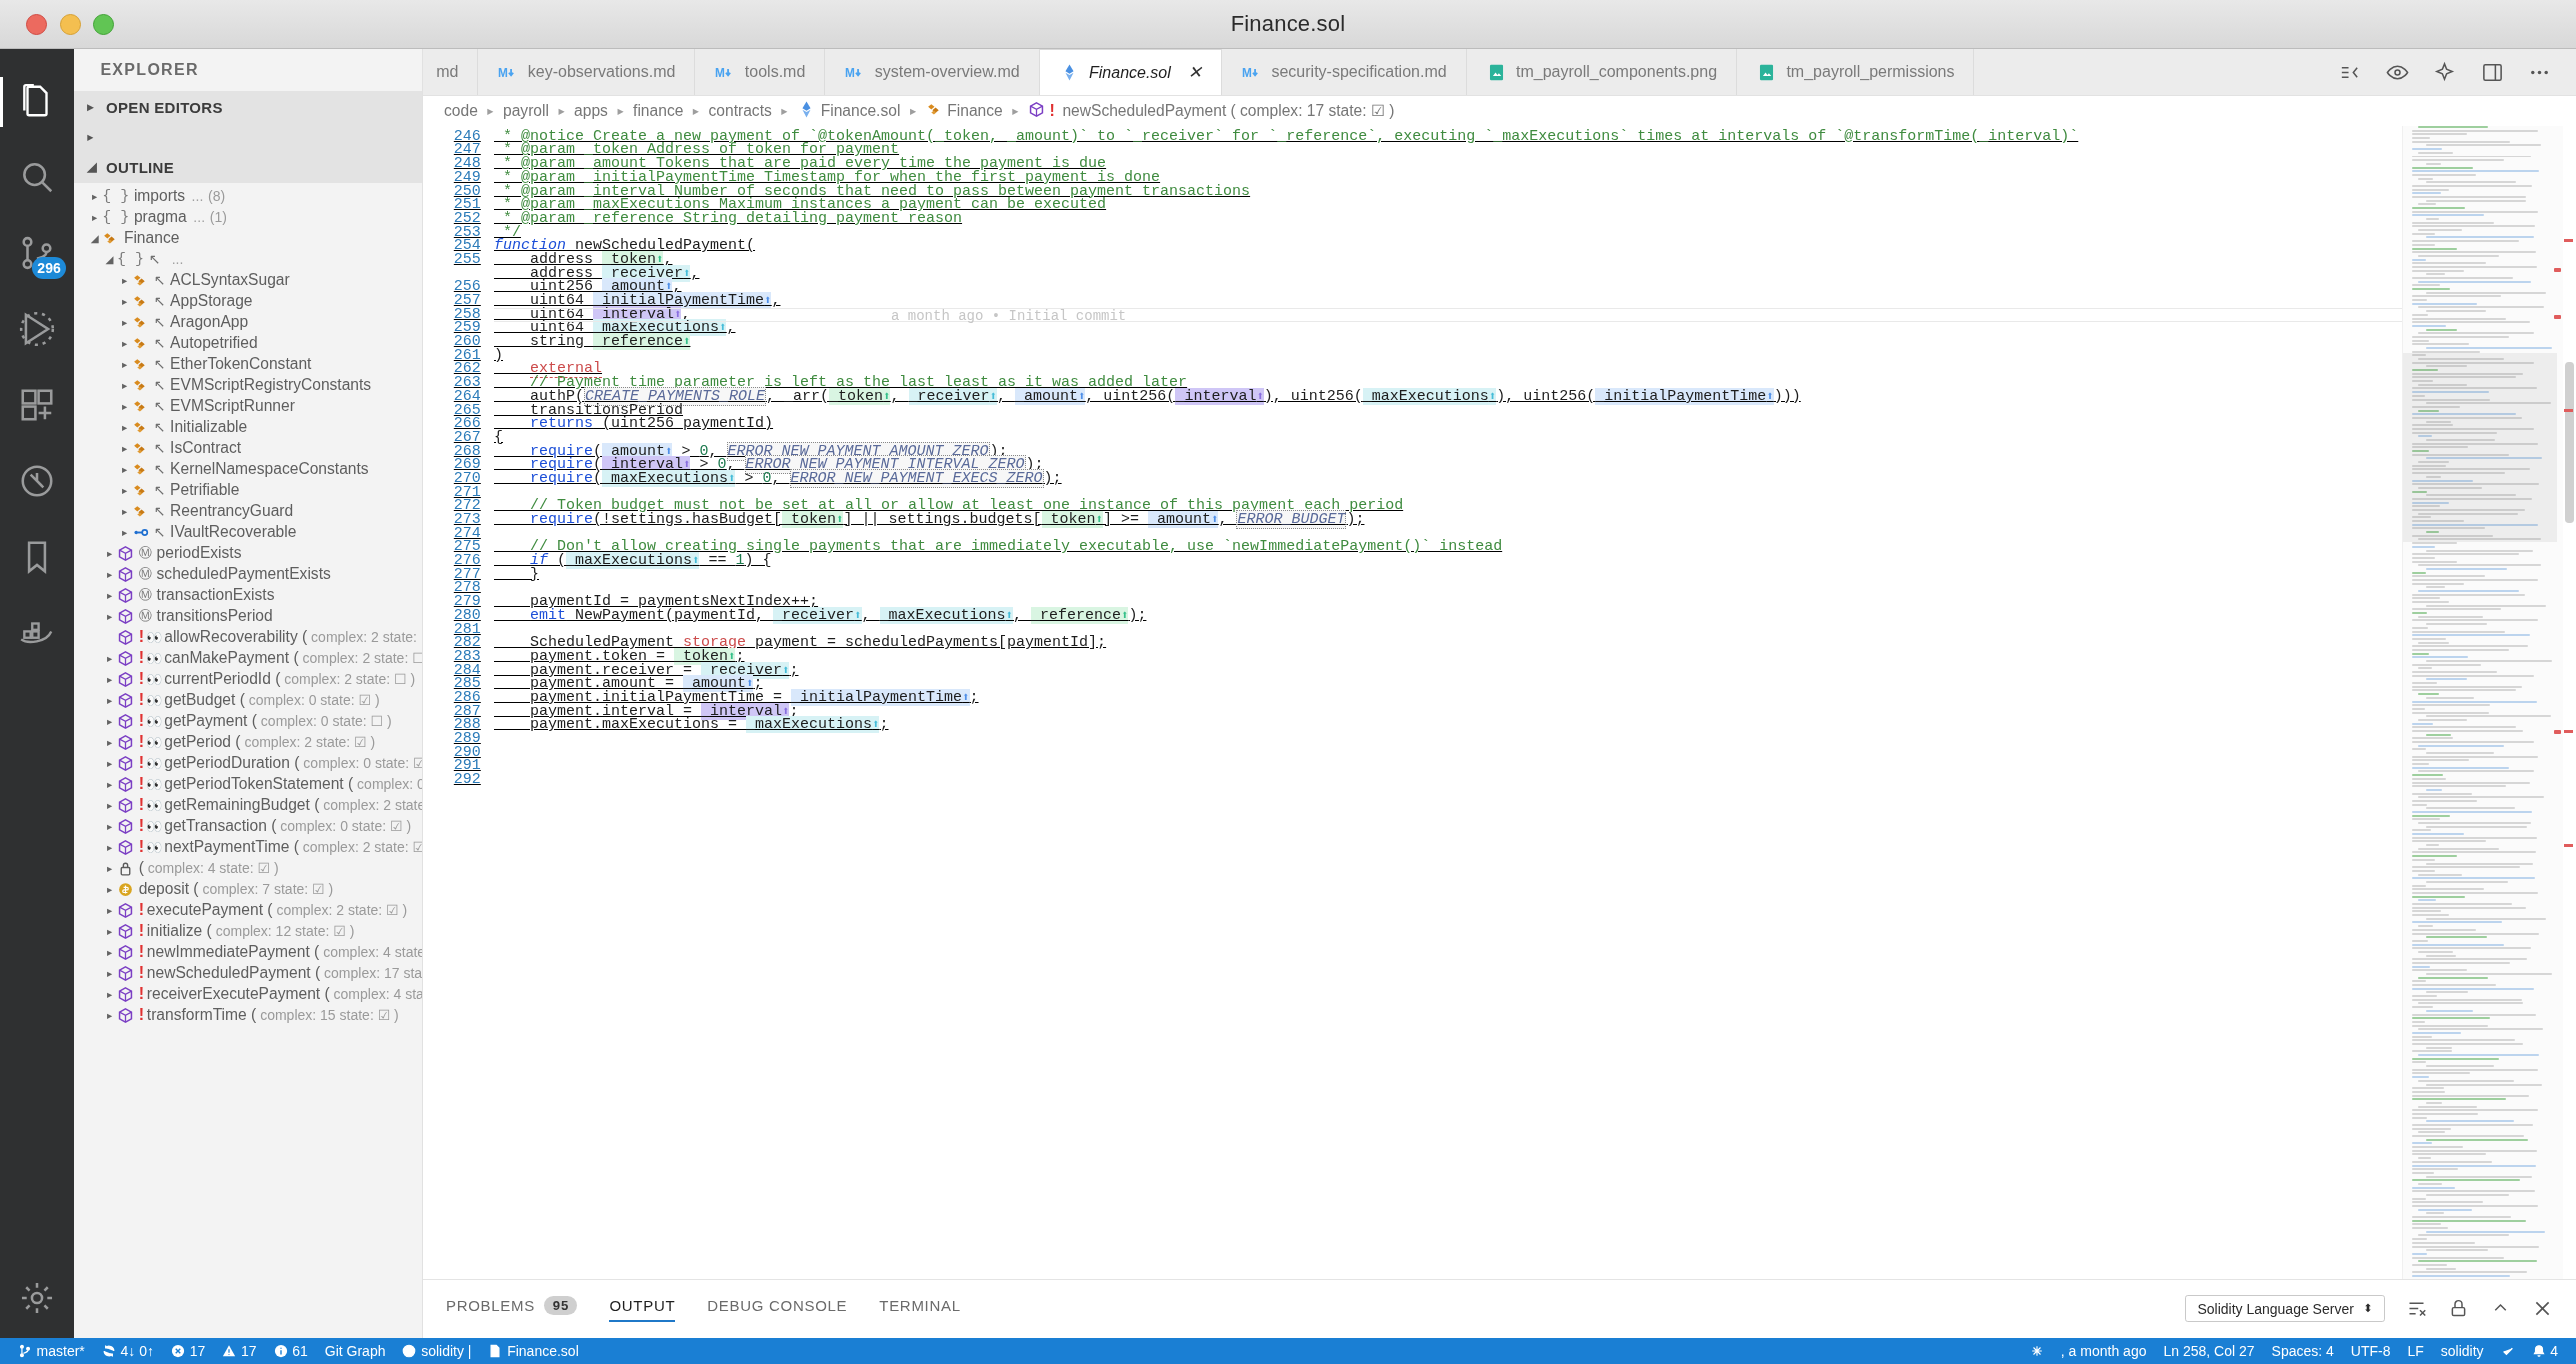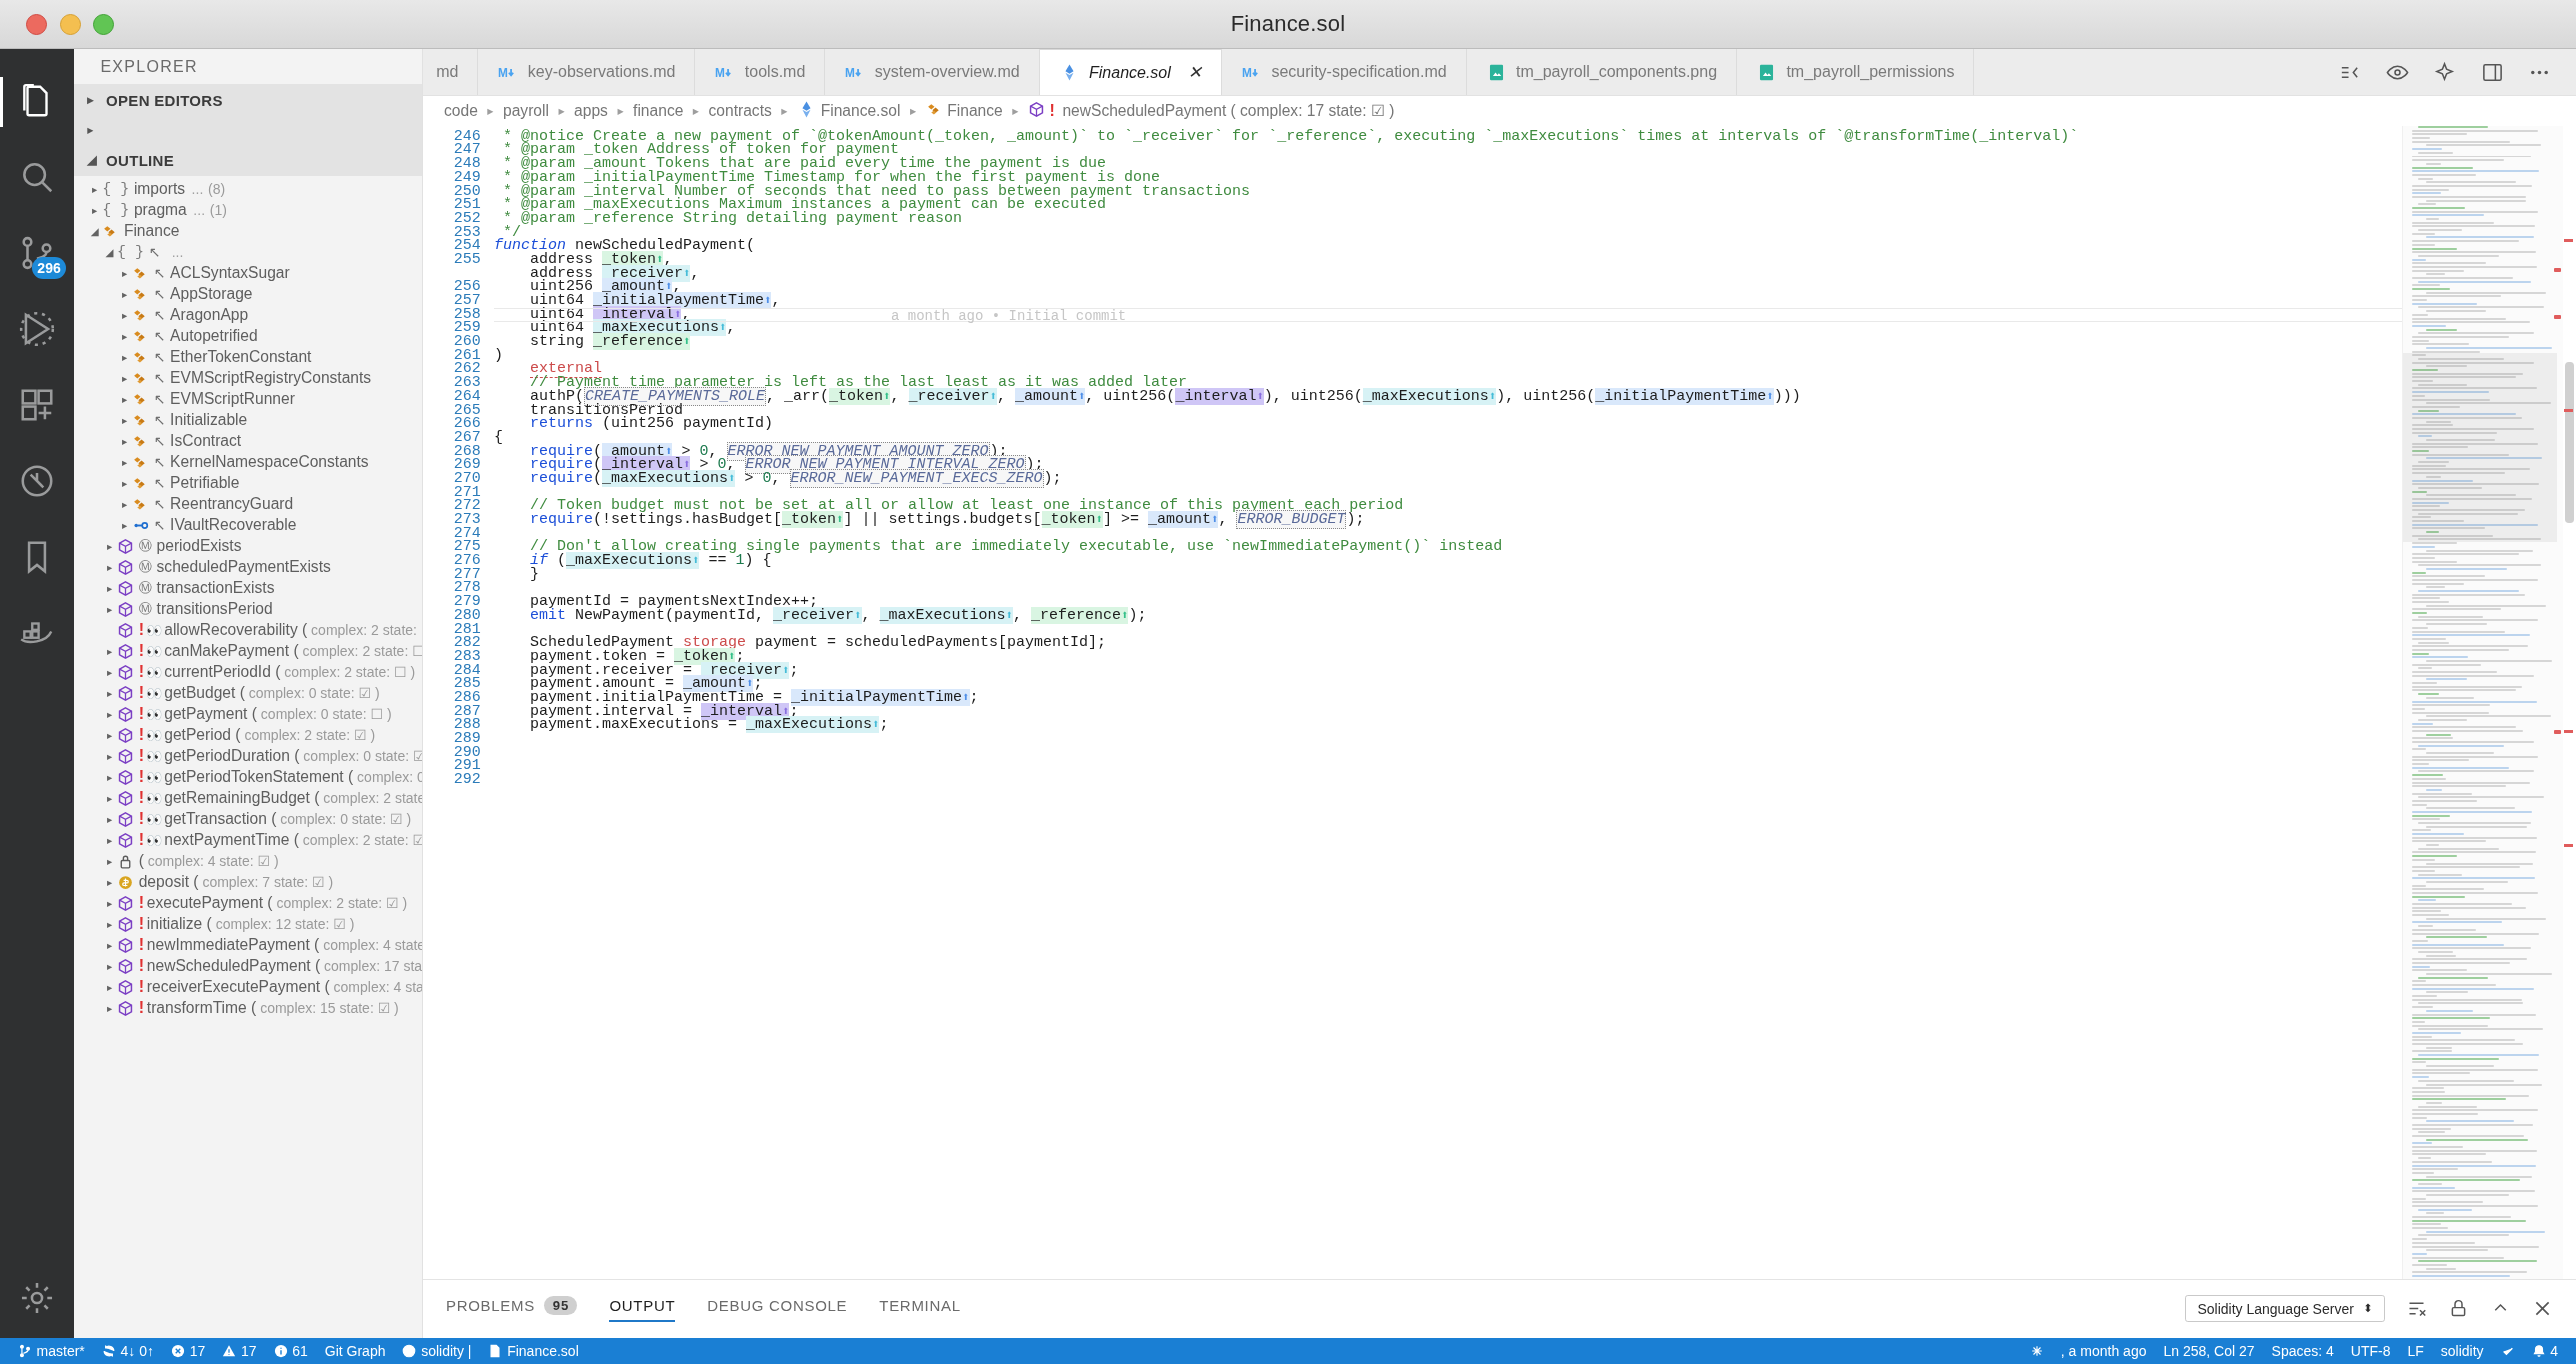--- a/index.html
+++ b/index.html
@@ -31,22 +31,22 @@
   .act.sel:before { content:""; position:absolute; left:0; top:13.2px; bottom:13.2px; width:2.8px; background:#fff; }
   .act svg { width:38px; height:38px; }
   .badge { position:absolute; right:7.6px; bottom:13.2px; background:#1d8ad8; color:#fff;
            font-size:14px; line-height:1; padding:3.8px 5.7px; border-radius:11.3px; min-width:28px;
            text-align:center; font-weight:600; }
   .act-spacer{flex:1;}
 
   
   .sidebar { width:349px; flex:0 0 349px; background:#f3f3f3; border-right:0.9px solid #e1e1e1;
              display:flex; flex-direction:column; min-height:0; }
-  .side-title { height:35px; display:flex; align-items:center; padding-left:26.4px;
-                font-size:16px; letter-spacing:1.3px; color:#6a6a6a; }
+  .side-title { height:42px; display:flex; align-items:center; padding-left:26.4px;
+                font-size:16px; letter-spacing:1.3px; color:#6a6a6a;font-weight:bold; }
   .section-head { height:32px; background:#e3e3e3; display:flex; align-items:center;
                   padding-left:13.2px; font-size:15px; font-weight:bold; color:#3b3b3b;
                   letter-spacing:0.3px; }
   .section-head .tw { margin-right:7.6px; font-size:12.3px; color:#555; width:11.3px; display:inline-block;}
   .openeditors-blank { height:28px; background:#e3e3e3; display:flex; align-items:center; padding-left:13.2px;}
   .openeditors-blank .tw{font-size:12.3px;color:#555;}
   .outline-list { flex:1; overflow:hidden; padding-top:2.8px; }
   .orow { height:21px; display:flex; align-items:center; font-size:15.6px; color:#5e5e5e;
           white-space:nowrap; }
   .orow .tw { width:15px; flex:0 0 15px; font-size:10.4px; color:#636363; text-align:center; }
@@ -79,21 +79,21 @@
                 color:#555; }
   .tabactions svg{width:23px;height:23px;display:block;}
 
   
   .crumbs { height:30px; display:flex; align-items:center; gap:5.7px; padding-left:21px;
             font-size:15.6px; color:#767676; background:#fff; flex:0 0 30px; white-space:nowrap;}
   .crumbs .sep { color:#9e9e9e; font-size:12.3px; margin:0 3.8px; }
   .crumbs .ci { display:inline-flex; align-items:center; gap:4.7px; }
 
   
-  .codewrap { flex:1; display:flex; min-height:0; position:relative; background:#fff; }
+  .codewrap { flex:1; display:flex; min-height:0; position:relative; background:#fff;text-decoration:underline; }
   .gutter { width:71px; flex:0 0 71px; text-align:right; padding-right:13.2px;
             font-family:"Liberation Mono", monospace; font-size:15px; color:#2b7bb9;
             padding-top:3.8px; }
   .gline { height:13.7px; line-height:13.7px; }
   .codearea { flex:1; position:relative; overflow:hidden; padding-top:3.8px;
               font-family:"Liberation Mono", monospace; font-size:15px; }
   .cline { height:13.7px; line-height:13.7px; white-space:pre; color:#1d1d1d; }
   .cmt { color:#3f8b3f; }
   .kw  { color:#1c4fd8; font-style:italic; }
   .kw2 { color:#1c4fd8; }

